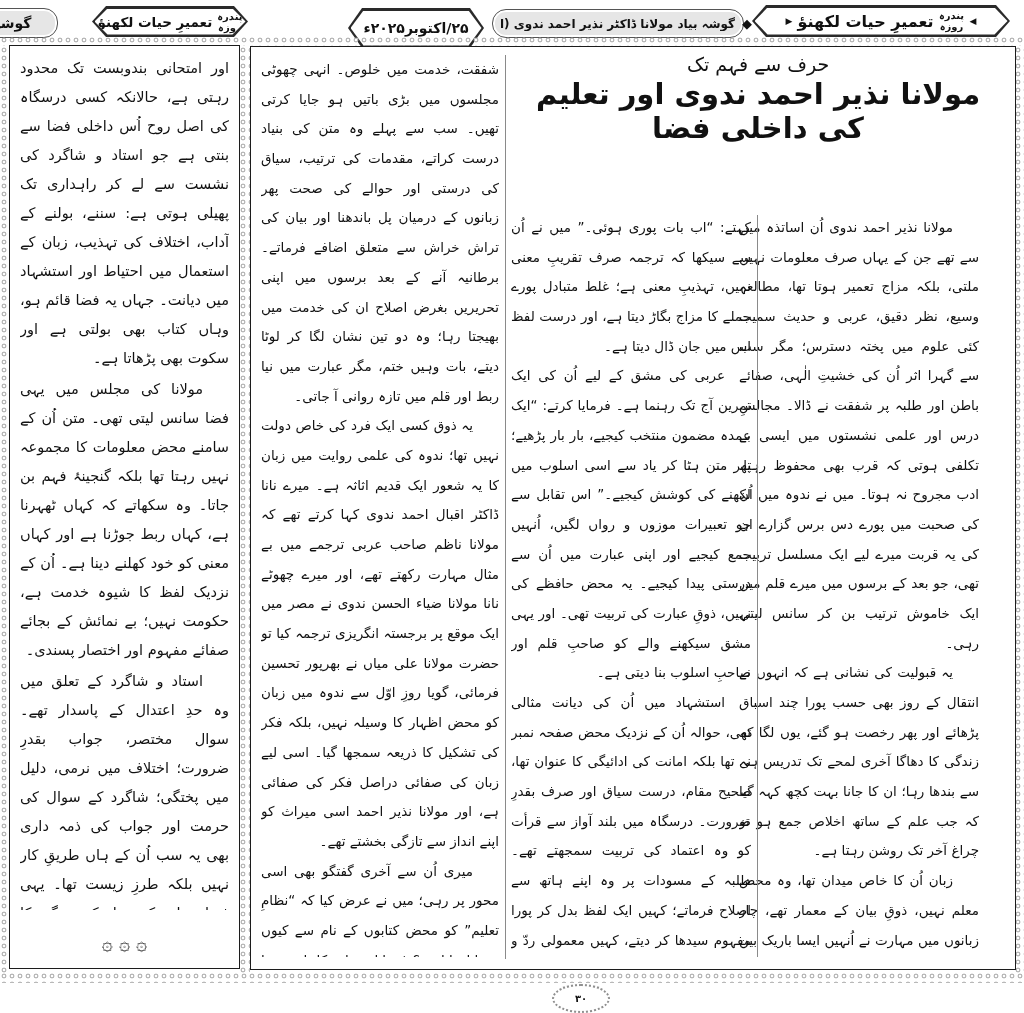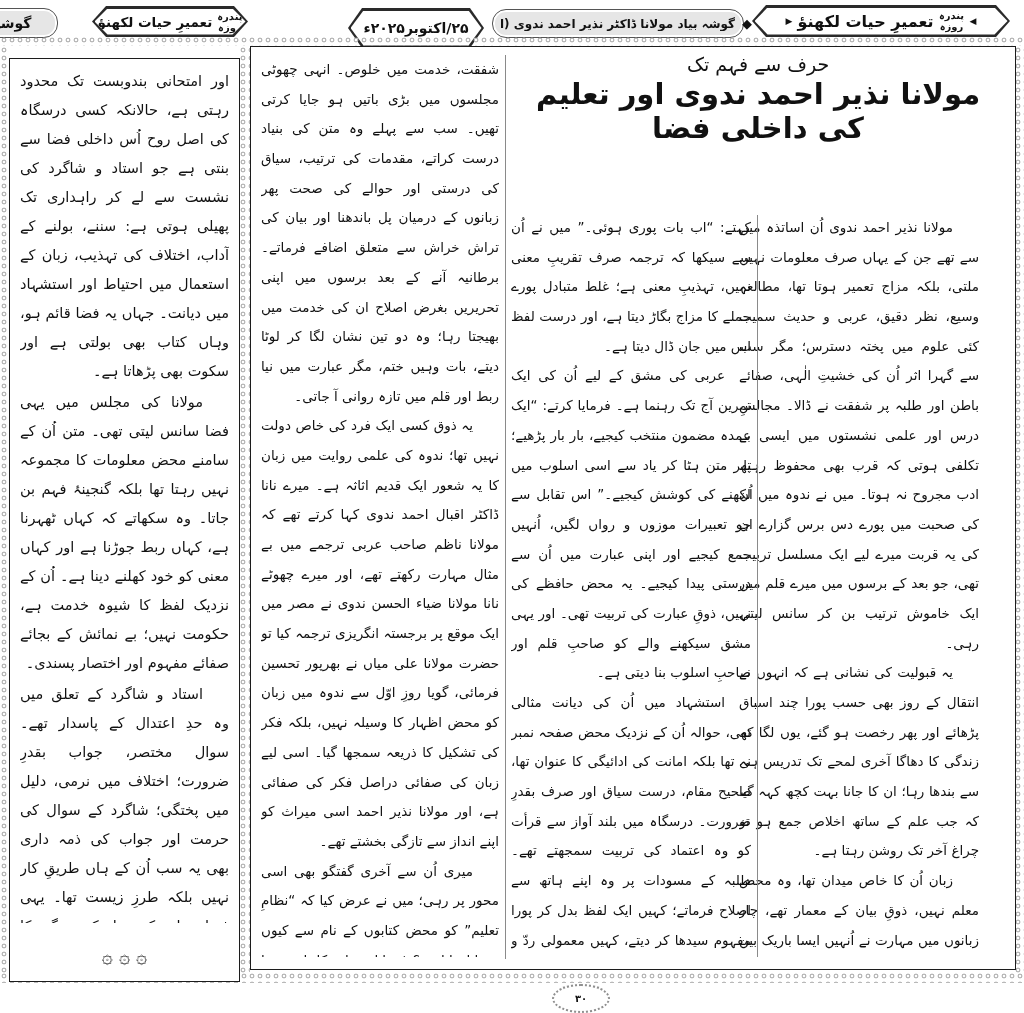--- a/index.html
+++ b/index.html
@@ -87,21 +87,21 @@
       <span class="arrow">▶</span>
     </div>
   </div>
 
   <div class="chain" style="left:0;top:36px;width:1024px;height:10px;"></div>
   <div class="chain" style="left:0;top:46px;width:9px;height:928px;"></div>
   <div class="chain" style="left:239px;top:46px;width:11px;height:928px;"></div>
   <div class="chain" style="left:1014px;top:46px;width:10px;height:928px;"></div>
   <div class="chain" style="left:0;top:972px;width:1024px;height:11px;"></div>
 
-  <div class="box" style="left:9px;top:58px;width:229px;height:922px;text-decoration:underline;">
+  <div class="box" style="left:9px;top:45px;width:229px;height:922px;text-decoration:underline;">
     <div id="sidebar-text" class="urdu">
       <p>اور امتحانی بندوبست تک محدود رہتی ہے، حالانکہ کسی درسگاہ کی اصل روح اُس داخلی فضا سے بنتی ہے جو استاد و شاگرد کی نشست سے لے کر راہداری تک پھیلی ہوتی ہے: سننے، بولنے کے آداب، اختلاف کی تہذیب، زبان کے استعمال میں احتیاط اور استشہاد میں دیانت۔ جہاں یہ فضا قائم ہو، وہاں کتاب بھی بولتی ہے اور سکوت بھی پڑھاتا ہے۔</p>
       <p class="indent">مولانا کی مجلس میں یہی فضا سانس لیتی تھی۔ متن اُن کے سامنے محض معلومات کا مجموعہ نہیں رہتا تھا بلکہ گنجینۂ فہم بن جاتا۔ وہ سکھاتے کہ کہاں ٹھہرنا ہے، کہاں ربط جوڑنا ہے اور کہاں معنی کو خود کھلنے دینا ہے۔ اُن کے نزدیک لفظ کا شیوہ خدمت ہے، حکومت نہیں؛ بے نمائش کے بجائے صفائے مفہوم اور اختصار پسندی۔</p>
       <p class="indent">استاد و شاگرد کے تعلق میں وہ حدِ اعتدال کے پاسدار تھے۔ سوال مختصر، جواب بقدرِ ضرورت؛ اختلاف میں نرمی، دلیل میں پختگی؛ شاگرد کے سوال کی حرمت اور جواب کی ذمہ داری بھی یہ سب اُن کے ہاں طریقِ کار نہیں بلکہ طرزِ زیست تھا۔ یہی فضا نصاب کے مواد کو زندگی کا اثر بخشتی ہے، دوام عطا کرتی ہے اور تعلیم کو محض معلومات سے اُٹھا کر شعور کا حصہ بنا دیتی ہے۔</p>
 
     </div>
     <div id="sidebar-ornament">۞ ۞ ۞</div>
   </div>
 
   <div class="box" style="left:250px;top:46px;width:764px;height:922px;">

